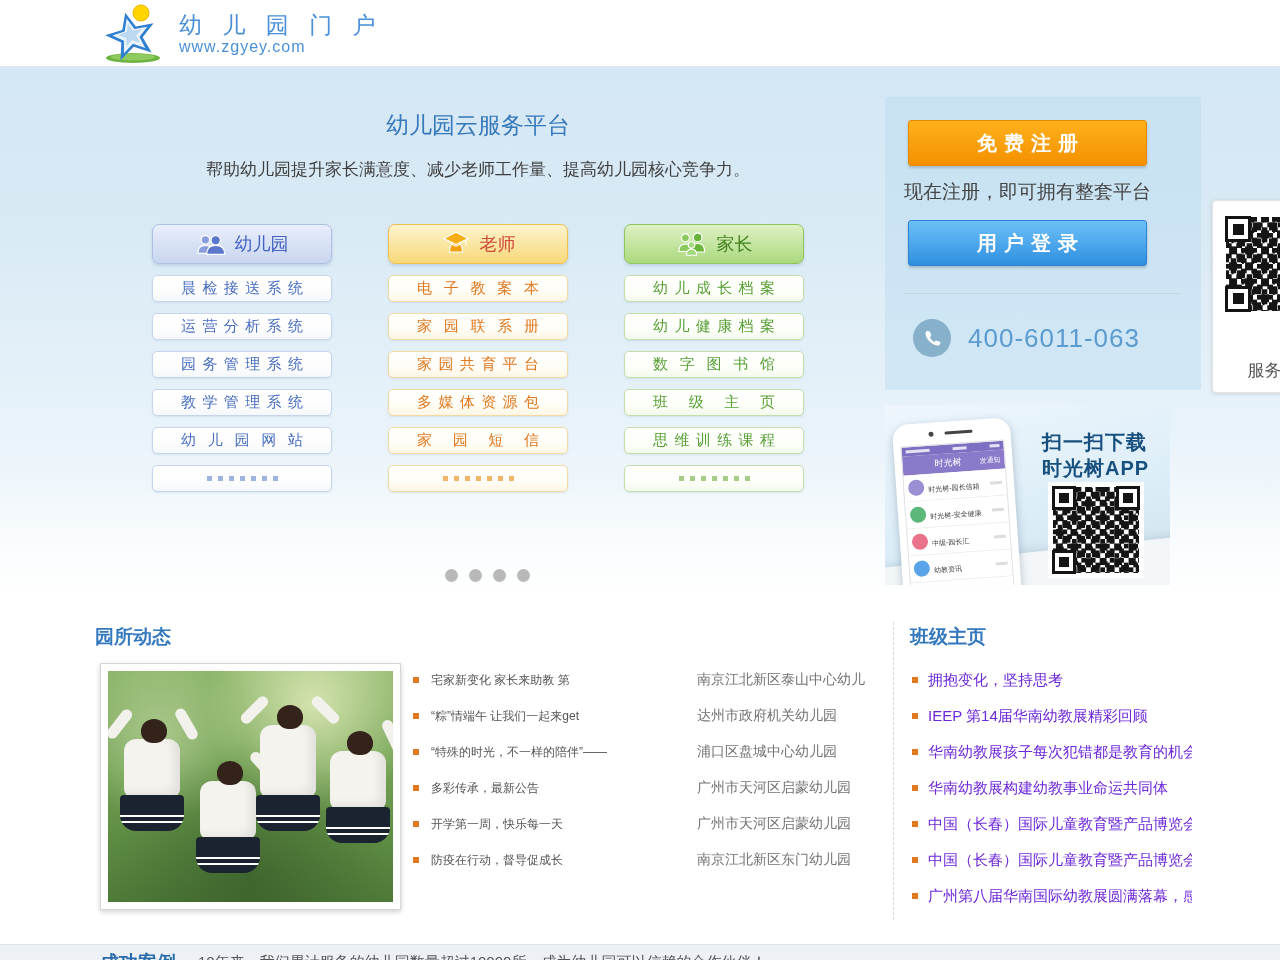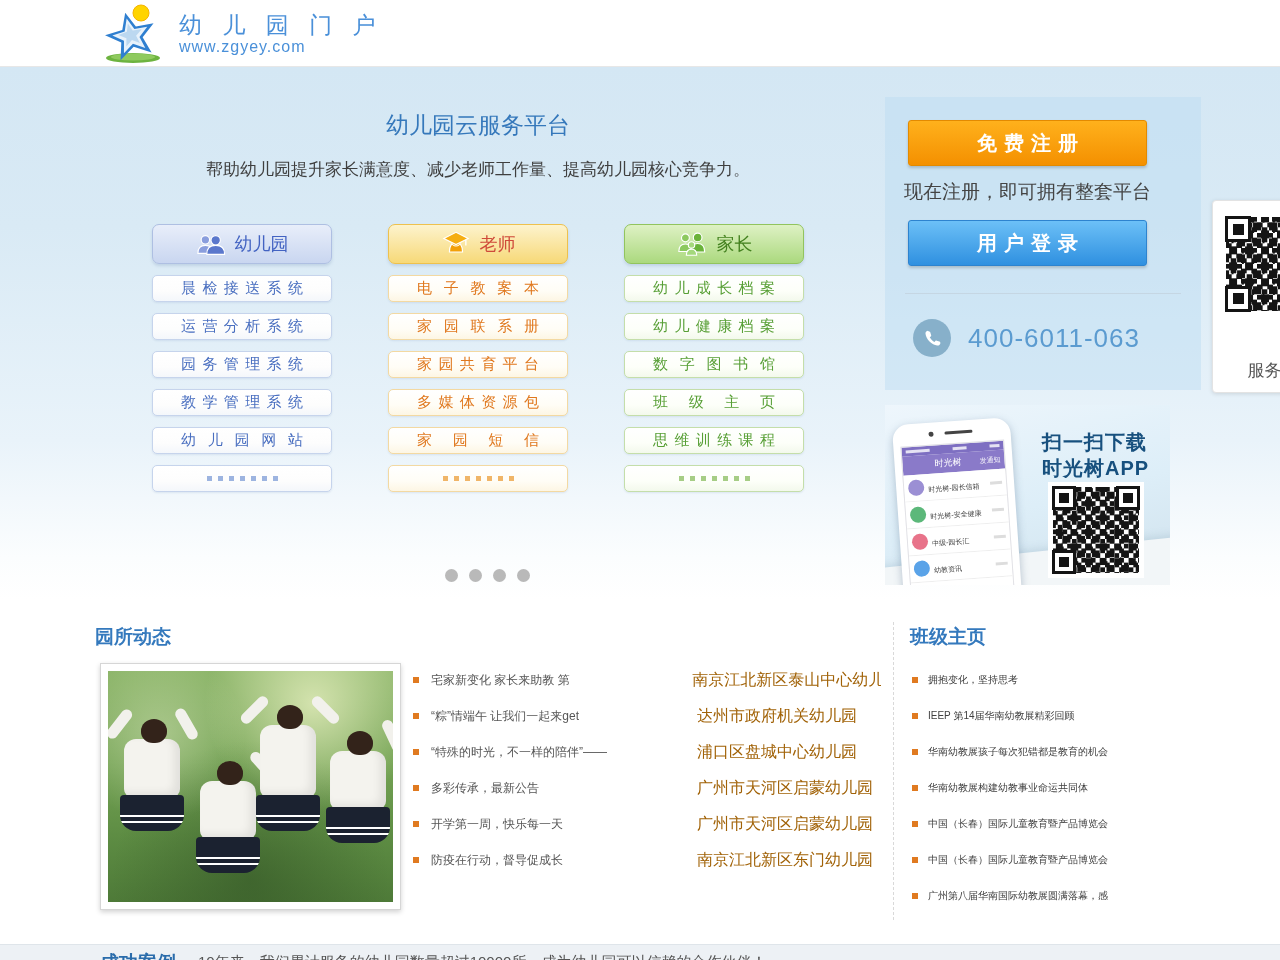--- a/index.html
+++ b/index.html
@@ -121,28 +121,28 @@
   .kid .arm { position:absolute; width:11px; height:34px; background:#f2f1ec; border-radius:6px; top:-12px; }
   .kid .head { width:26px; height:24px; border-radius:50% 50% 46% 46%; background:#33231a; margin:0 auto; position:relative; z-index:2; }
   .kid .torso { width:56px; height:58px; background:#f4f3ee; border-radius:12px 12px 8px 8px; margin-top:-4px; box-shadow:inset -6px -4px 8px rgba(0,0,0,.08); }
   .kid .skirt { width:64px; height:36px; background:#1b2230; border-radius:4px 4px 16px 16px; margin:-2px 0 0 -4px;
     background-image:linear-gradient(180deg,transparent 55%,#fff 55% 62%,transparent 62% 72%,#fff 72% 79%,transparent 79%); }
 
   .news-list { position:absolute; left:413px; top:662px; width:468px; }
   .news-row { height:36px; display:flex; align-items:center; cursor:pointer; }
   .bullet { width:6px; height:6px; background:#e07a20; margin-right:12px; flex:none; }
   .news-row .nt { width:266px; font-size:12px; color:#555; white-space:nowrap; overflow:hidden; }
-  .news-row .ns { font-size:16px; color:#a16207; white-space:nowrap; overflow:hidden; }
+  .news-row .ns { font-size:14px; color:#737373; white-space:nowrap; overflow:hidden; }
 
   .v-divider { position:absolute; left:893px; top:622px; height:298px; border-left:1px dashed #d9d9d9; }
 
   .ann-list { position:absolute; left:912px; top:662px; width:280px; }
   .ann-row { height:36px; display:flex; align-items:center; cursor:pointer; }
   .ann-row .bullet { margin-right:10px; }
-  .ann-row .at { font-size:10px; color:#404040; white-space:nowrap; overflow:hidden; }
+  .ann-row .at { font-size:15px; color:#6d28d9; white-space:nowrap; overflow:hidden; }
 
   
   .bottom-bar { position:absolute; left:0; top:944px; width:1280px; height:46px; background:#edf1f5;
     border-top:1px solid #dfe5ea; display:flex; align-items:flex-start; padding:5px 0 0 100px; }
   .bottom-label { font-size:19px; font-weight:bold; color:#2a6cab; margin-right:22px; }
   .bottom-text { font-size:15px; color:#555; padding-top:3px; }
 </style>
 </head>
 <body>
 

